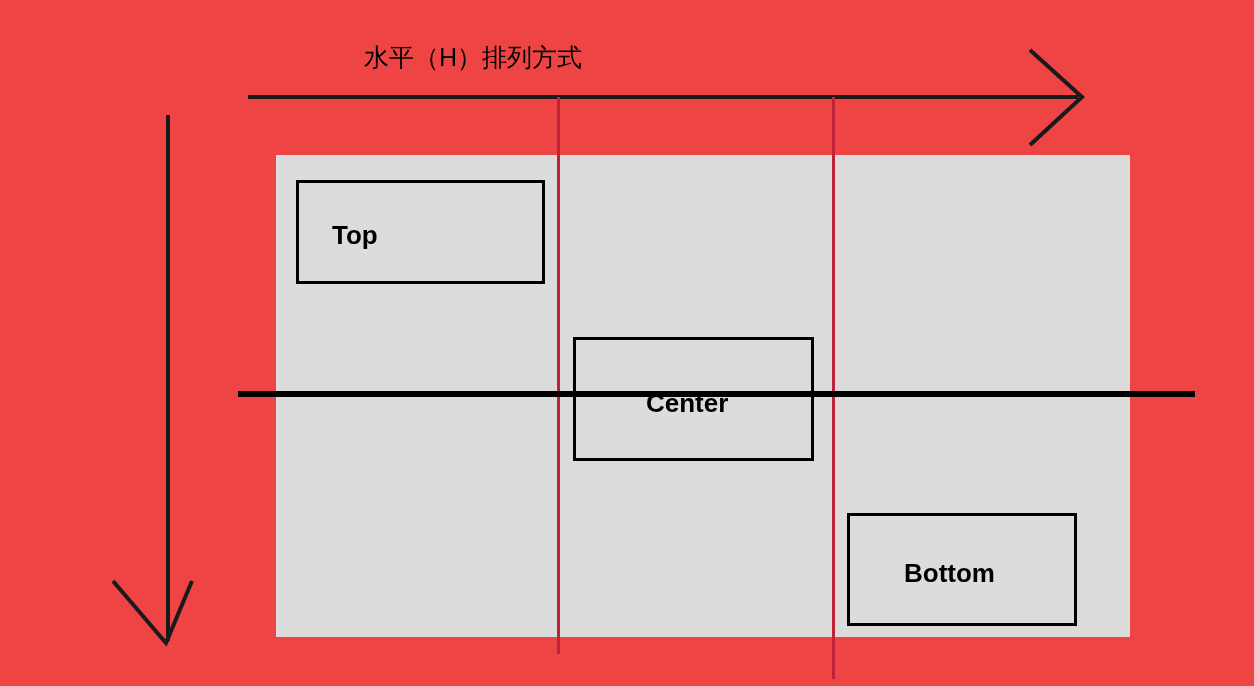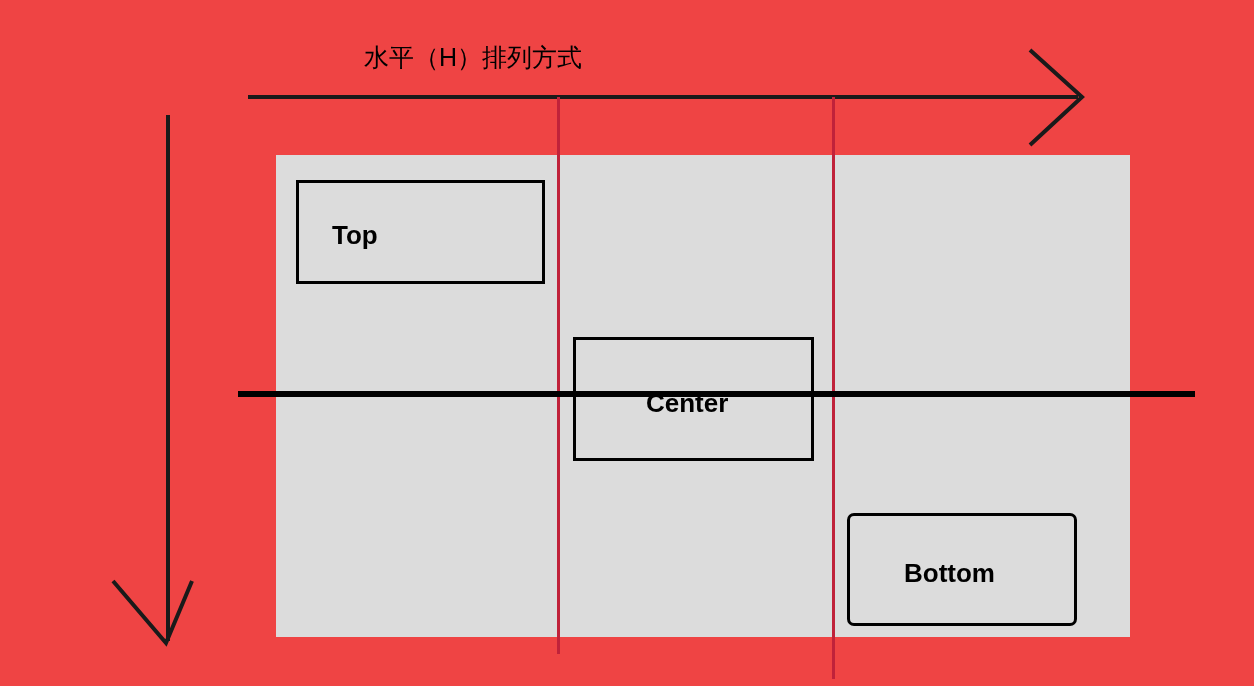--- a/index.html
+++ b/index.html
@@ -73,21 +73,20 @@
   #box-center .box-label {
     left: 70px;
     top: 5px;
     margin-top: 43px;
   }
   #box-bottom {
     left: 847px;
     top: 513px;
     width: 230px;
     height: 113px;
-    border-radius: 7px;
   }
   #box-bottom .box-label {
     left: 54px;
     top: 42px;
   }
 </style>
 </head>
 <body>
 
 <div id="stage">

